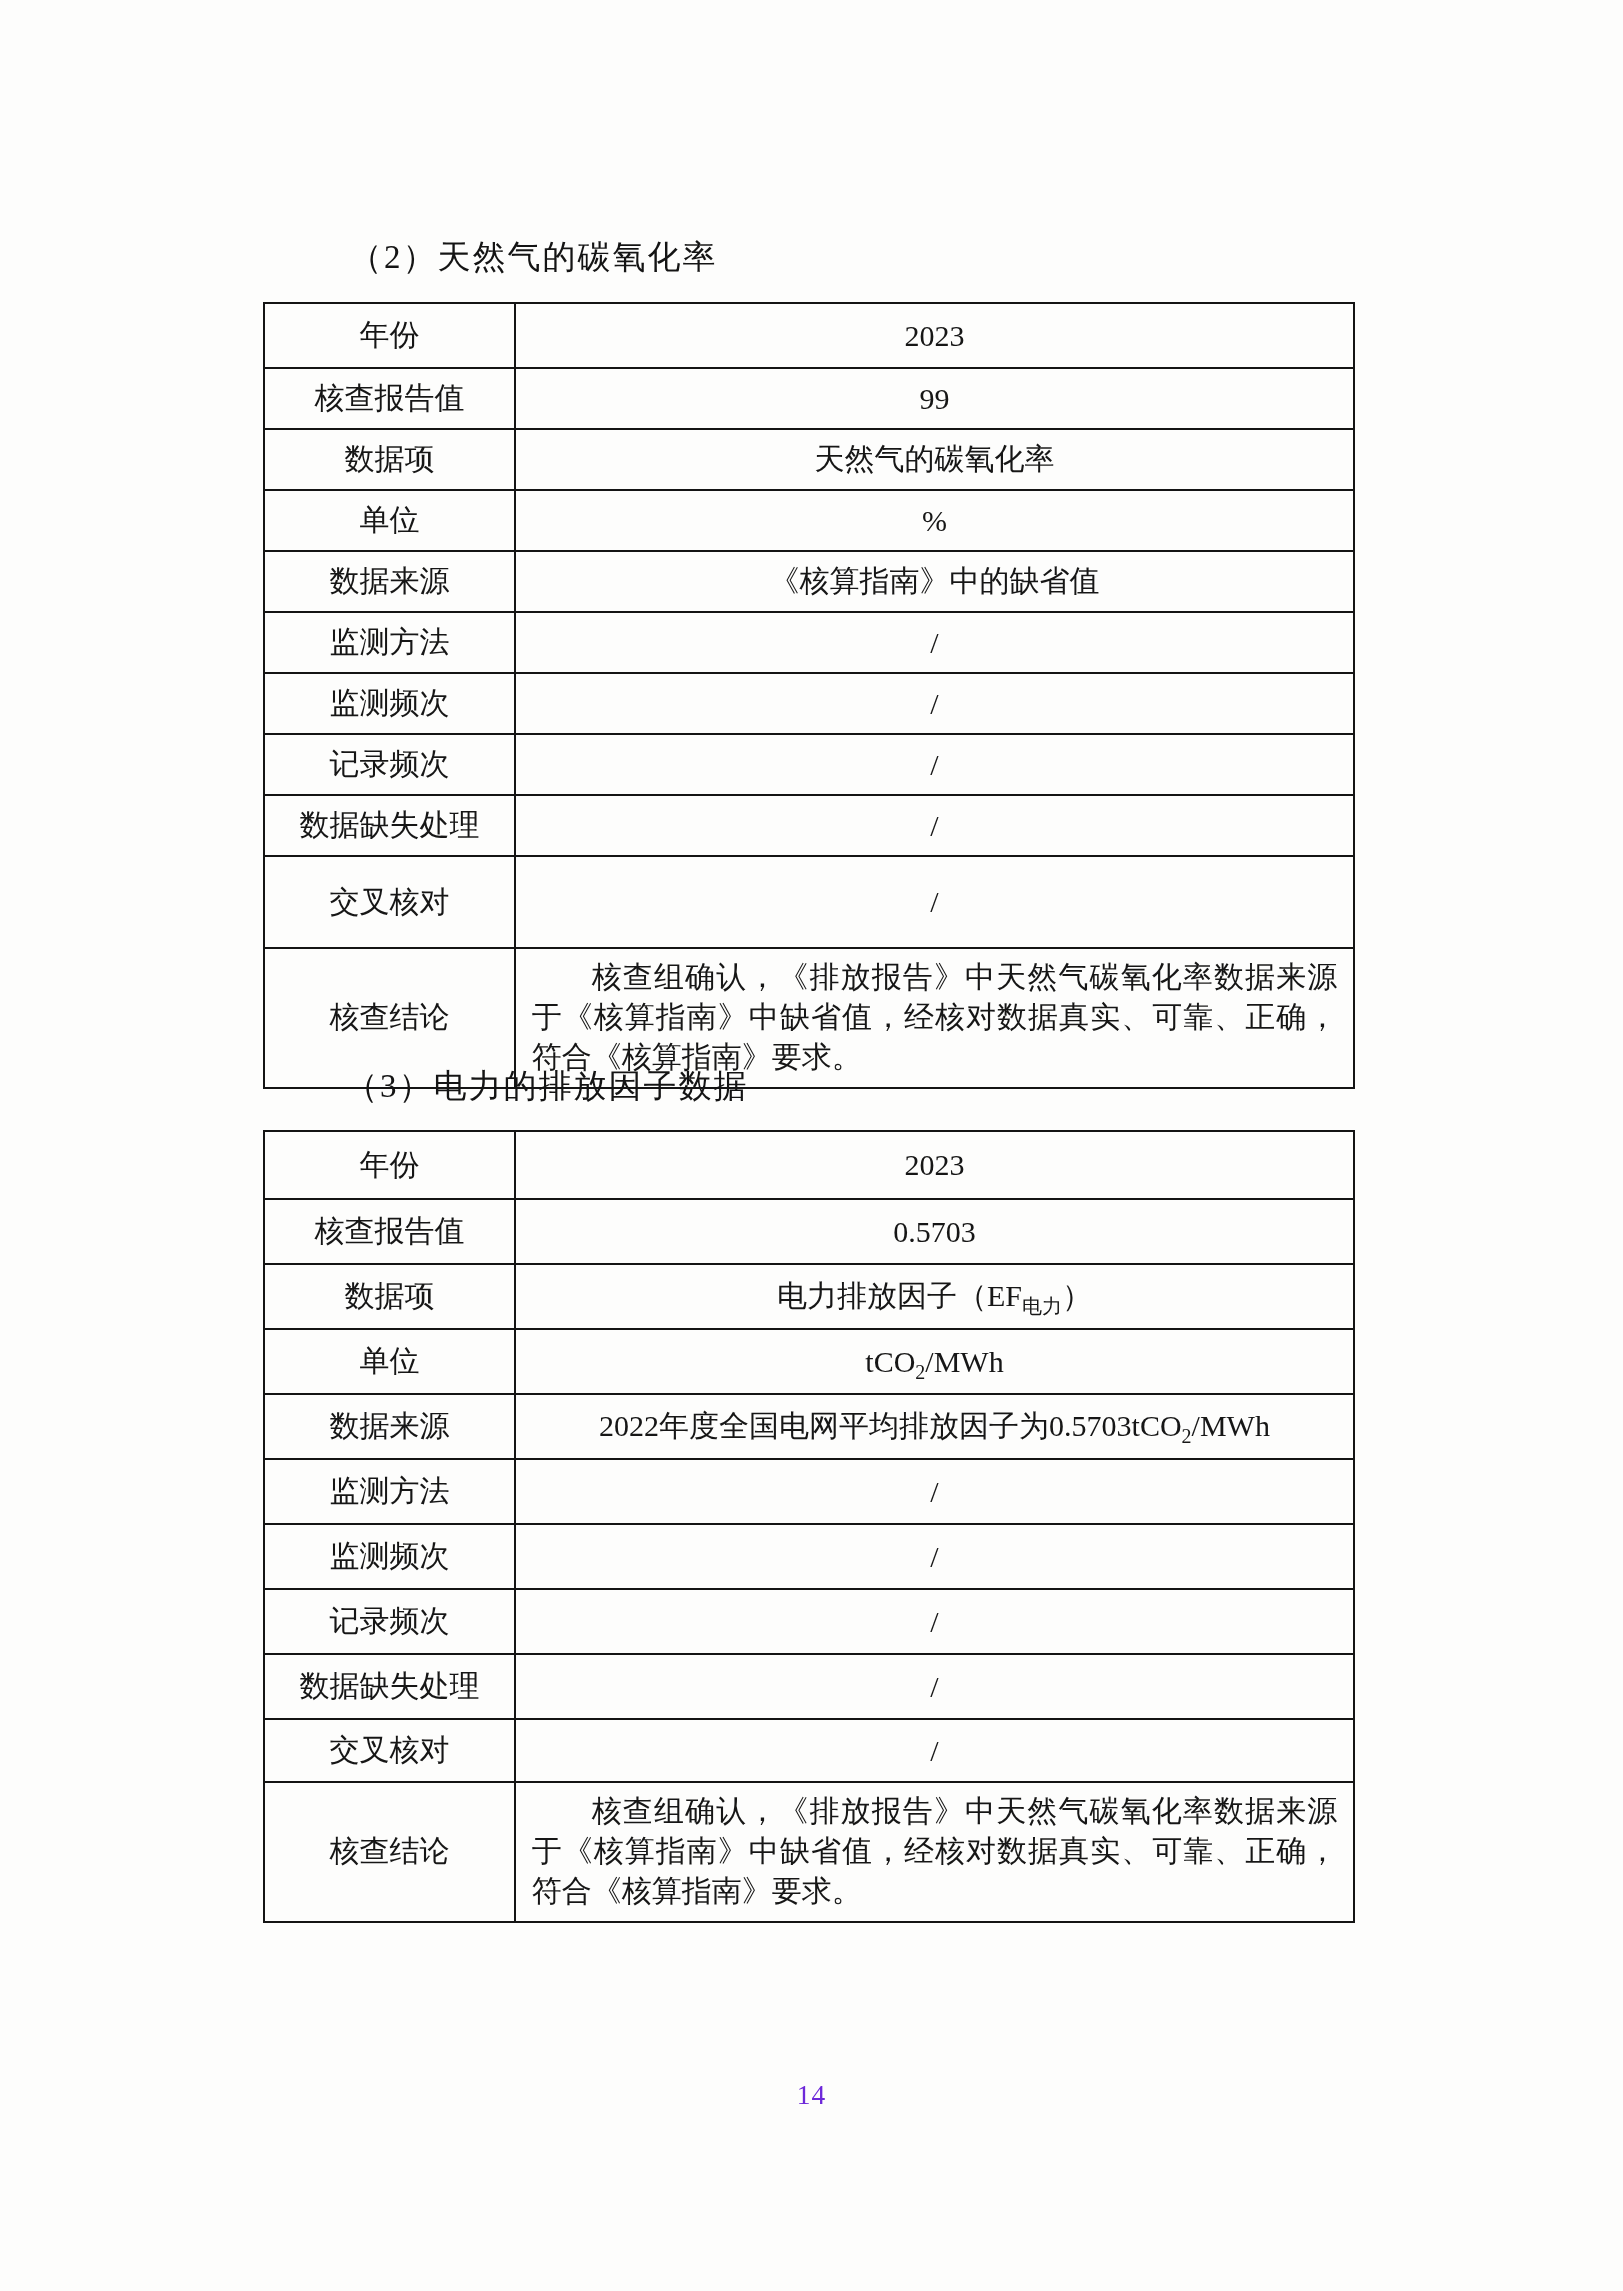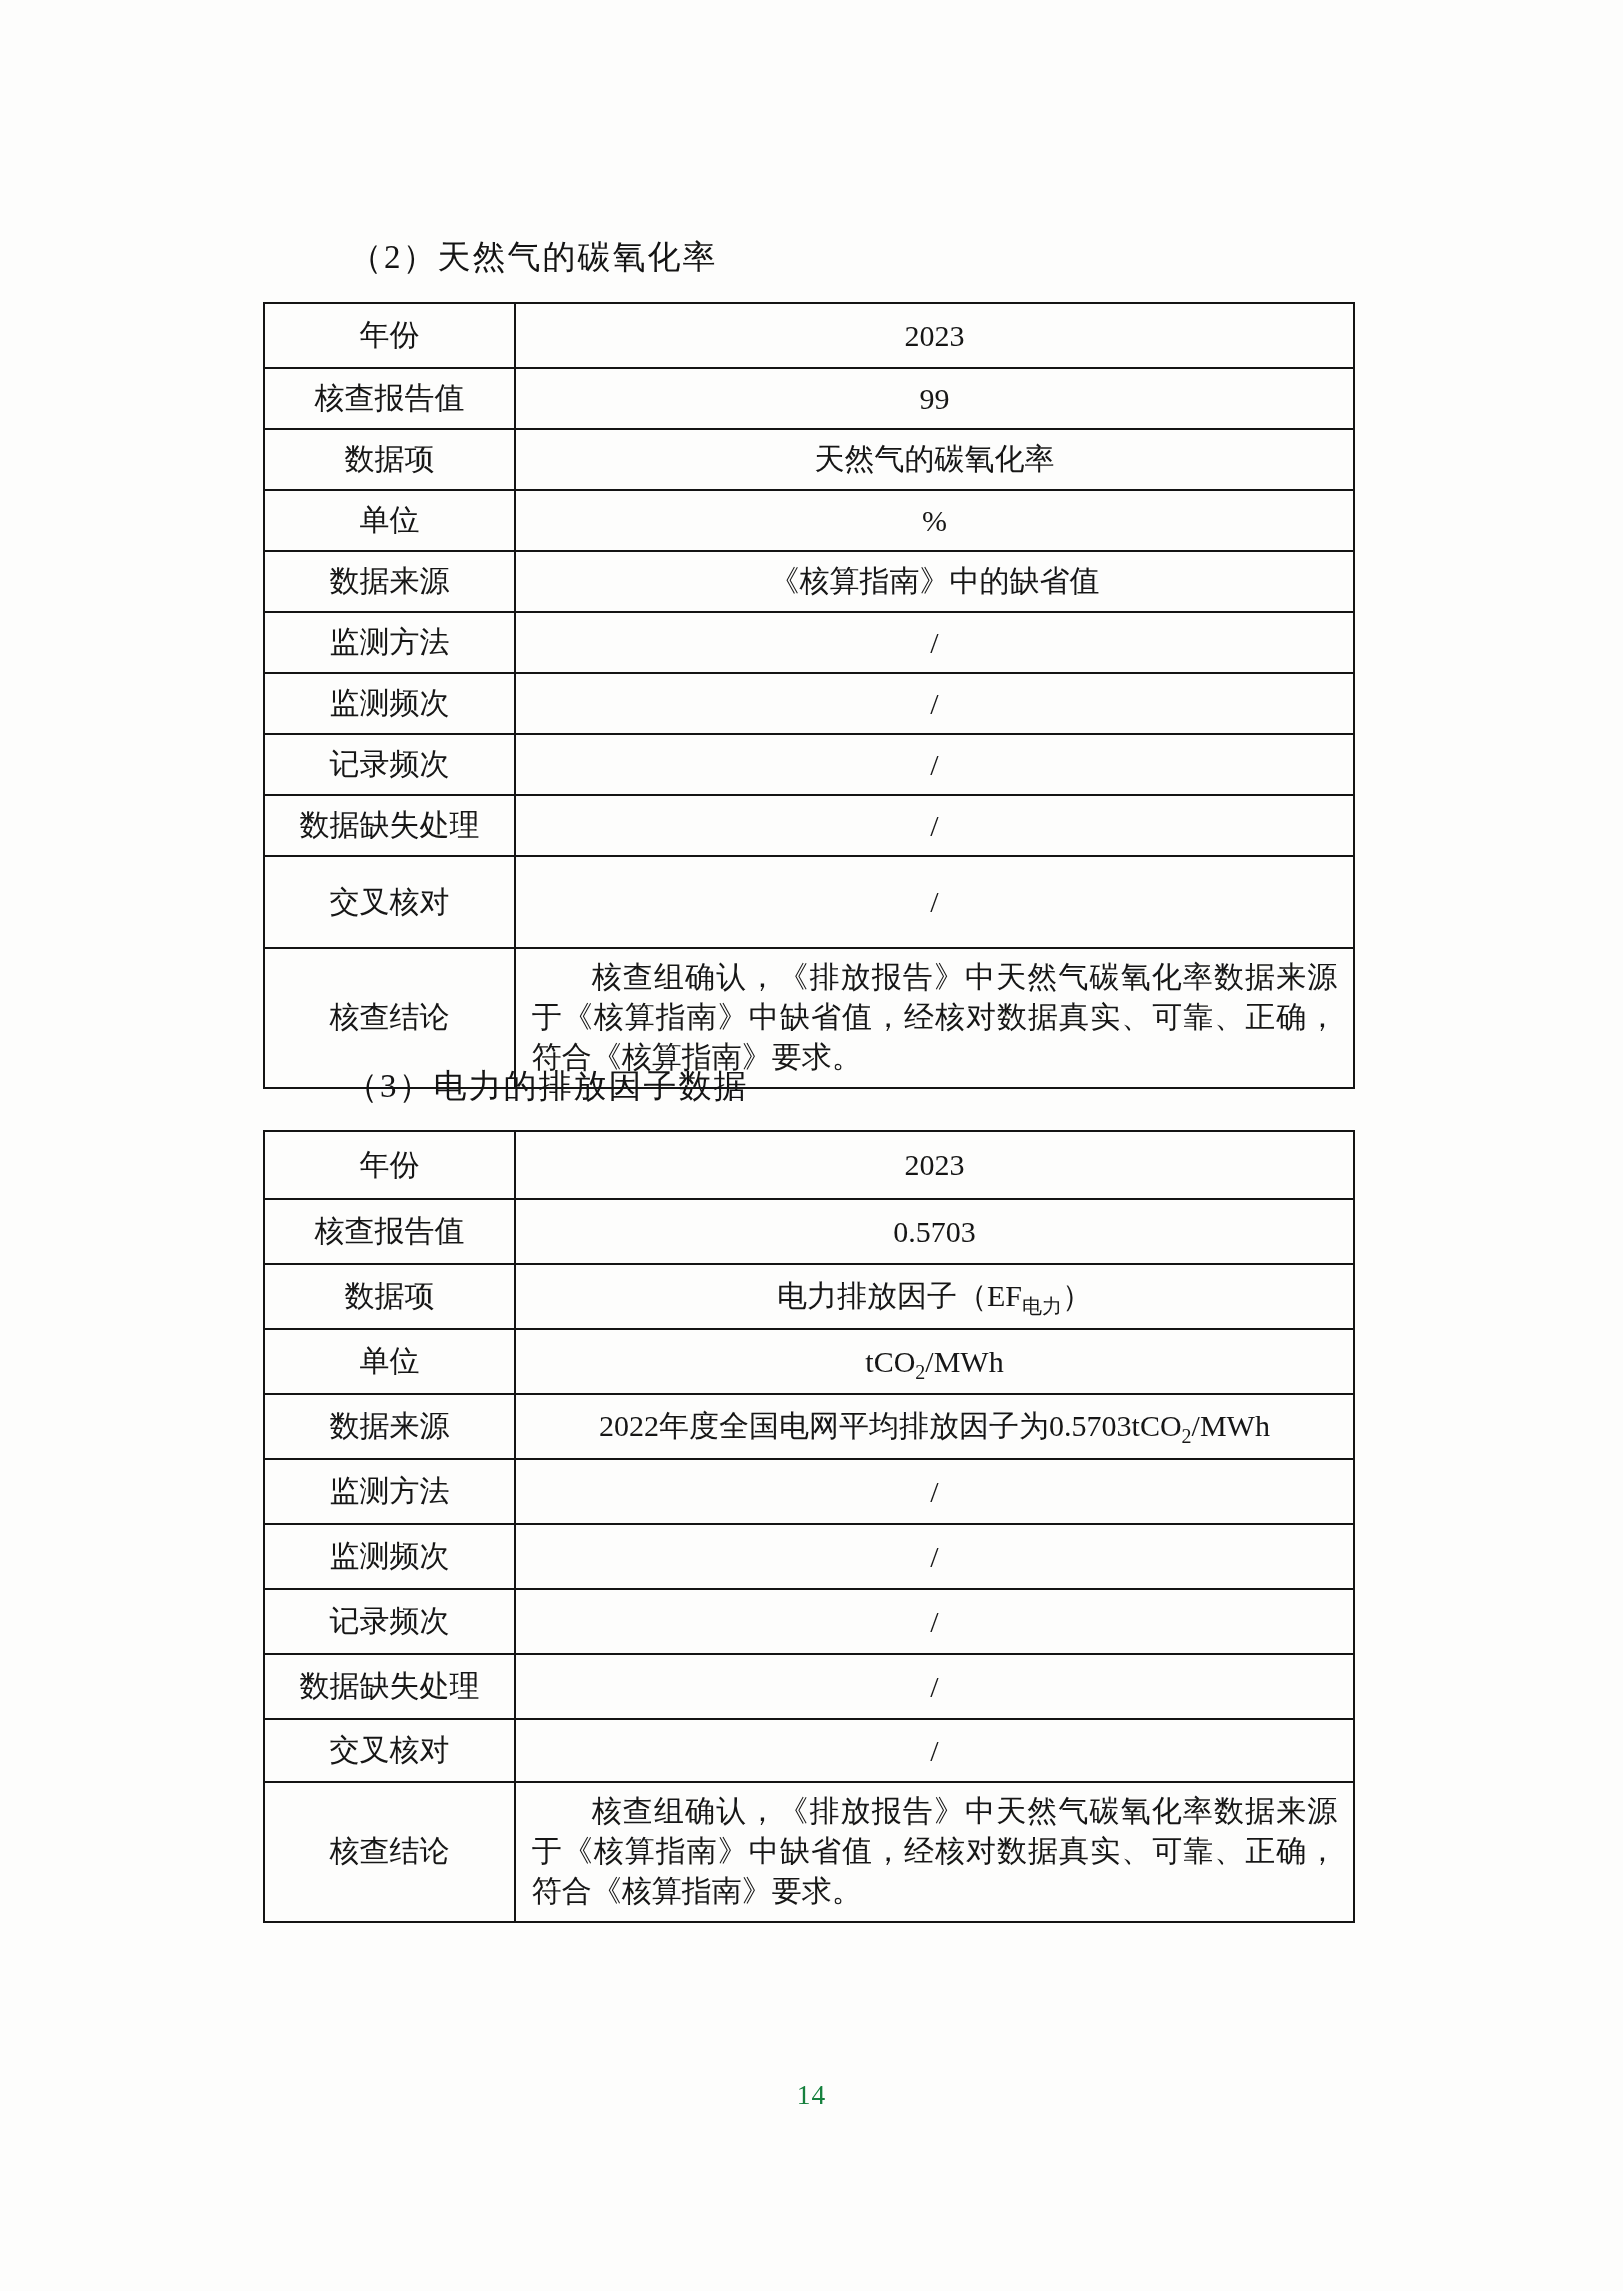--- a/index.html
+++ b/index.html
@@ -62,21 +62,21 @@
     line-height: 0;
   }
   .page-number {
     position: absolute;
     top: 2080px;
     left: 0;
     width: 100%;
     text-align: center;
     font-size: 27.4px;
     letter-spacing: 1px;
-    color: #15803d;
+    color: #6d28d9;
   }
   
   .data-table { box-shadow: 0 0 0 0 transparent; }
 </style>
 </head>
 <body>
 
 <div class="page">
 
   <div class="section-title" style="top:235px; left:349px;">（2）天然气的碳氧化率</div>

